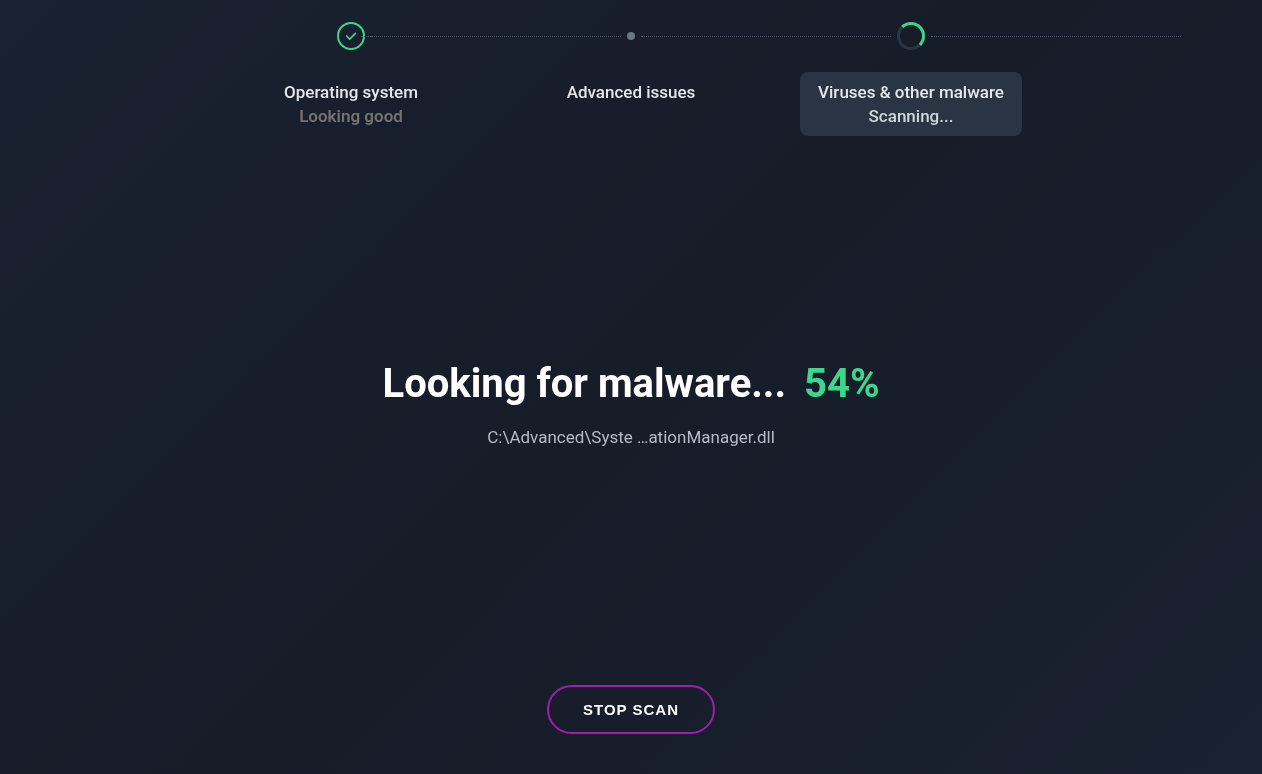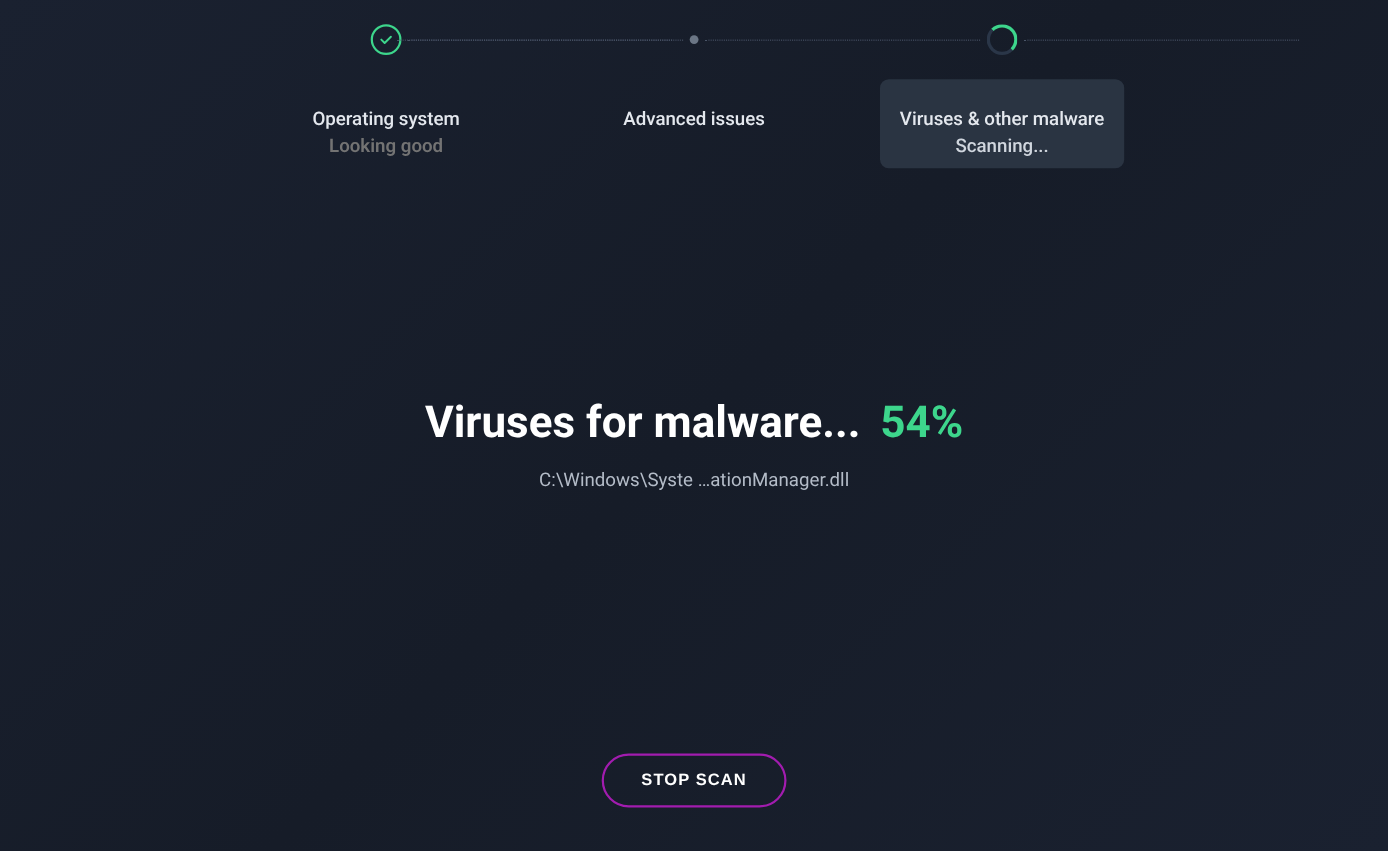--- a/index.html
+++ b/index.html
@@ -83,21 +83,20 @@
     border-radius: 8px;
   }
   .step-labels.active {
     background: #2a3442;
   }
 
   .step-title {
     font-size: 17px;
     color: #e4e8ee;
     font-weight: 500;
-    margin-top: 17px;
   }
   .step-status {
     font-size: 17px;
     margin-top: 4px;
     font-weight: 600;
   }
   .step-status.good { color: #737373; }
   .step-status.scanning { color: #d0d6de; font-weight: 500; }
 
   .main {
@@ -186,21 +185,21 @@
     <div class="step-labels active">
       <div class="step-title">Viruses &amp; other malware</div>
       <div class="step-status scanning">Scanning...</div>
     </div>
   </div>
 
 </div>
 
 <div class="main">
   <div>
-    <span class="headline">Viruses for malware...</span>
+    <span class="headline">Looking for malware...</span>
     <span class="percent">54%</span>
   </div>
-  <div class="filepath">C:\Windows\Syste  …ationManager.dll</div>
+  <div class="filepath">C:\Advanced\Syste  …ationManager.dll</div>
 </div>
 
 <div class="footer">
   <button class="stop-btn">STOP SCAN</button>
 </div>
 
 </body></html>

